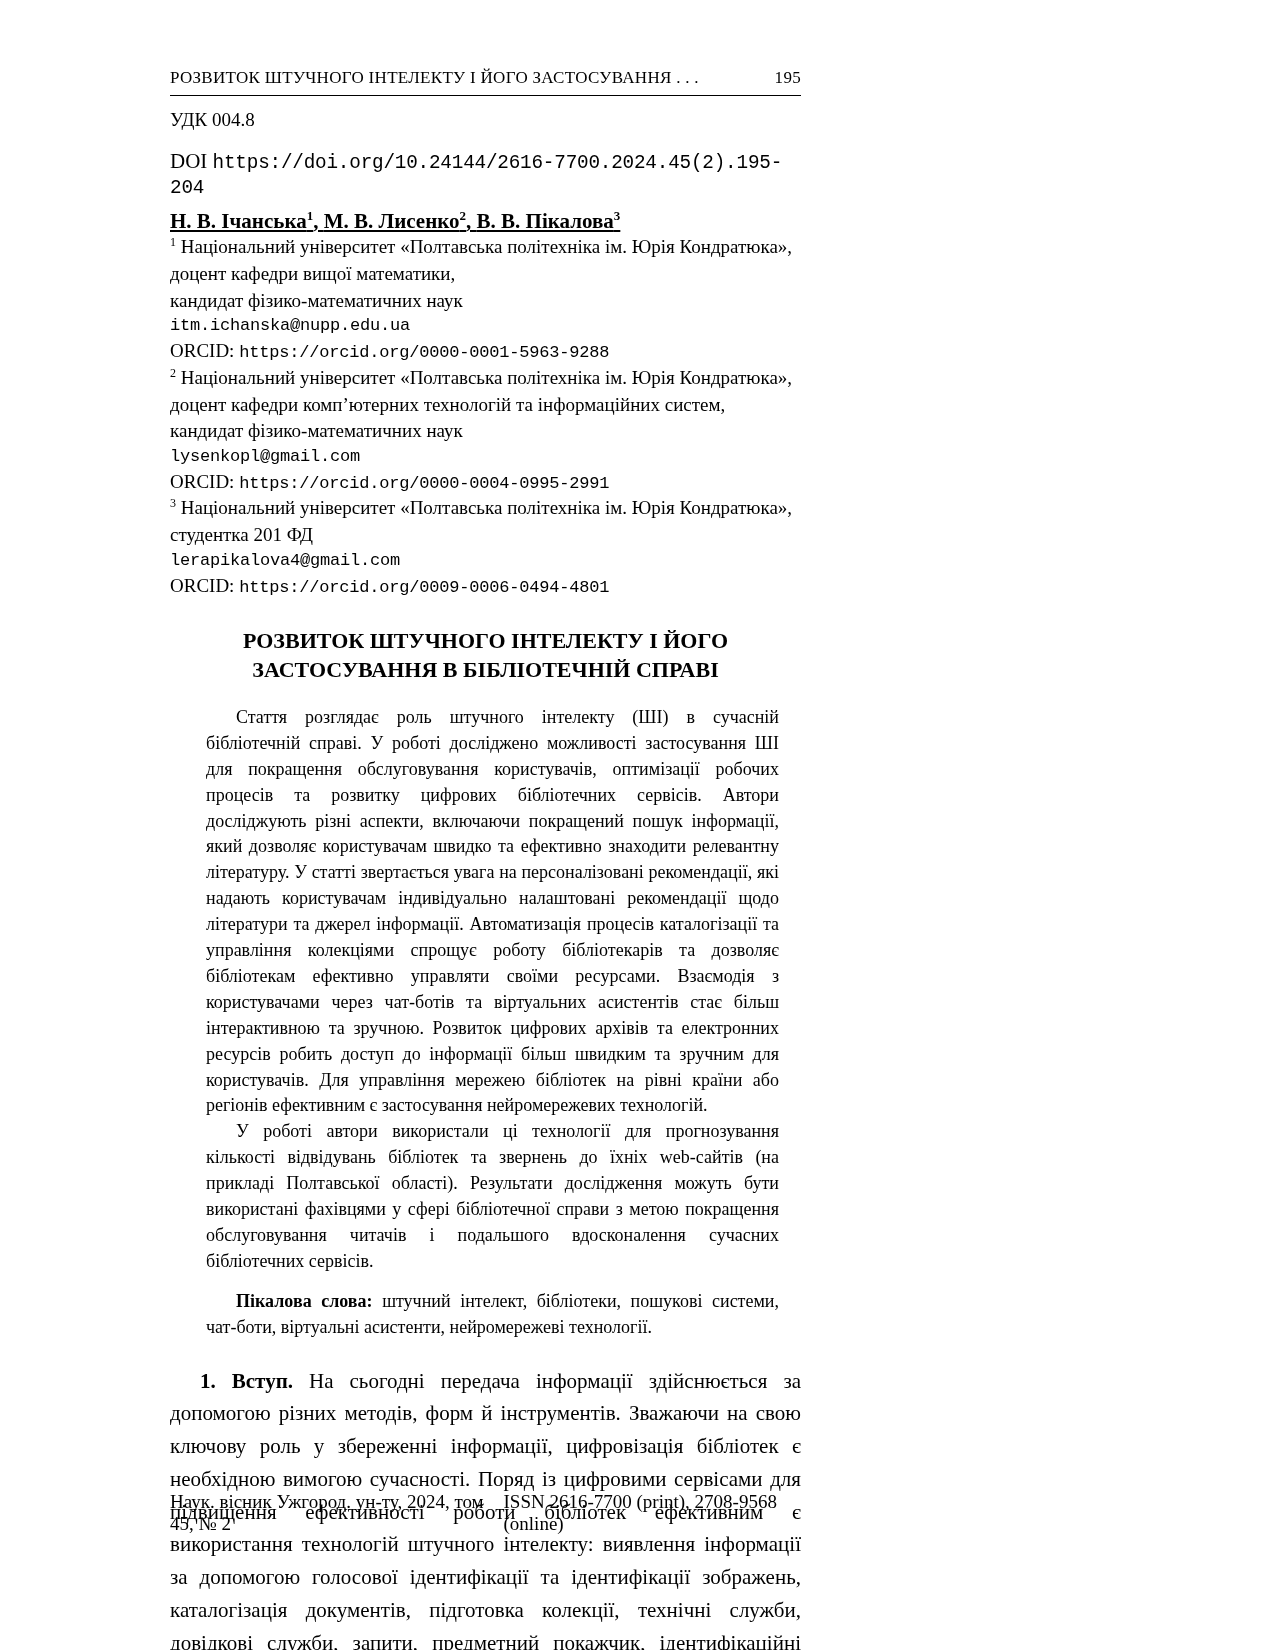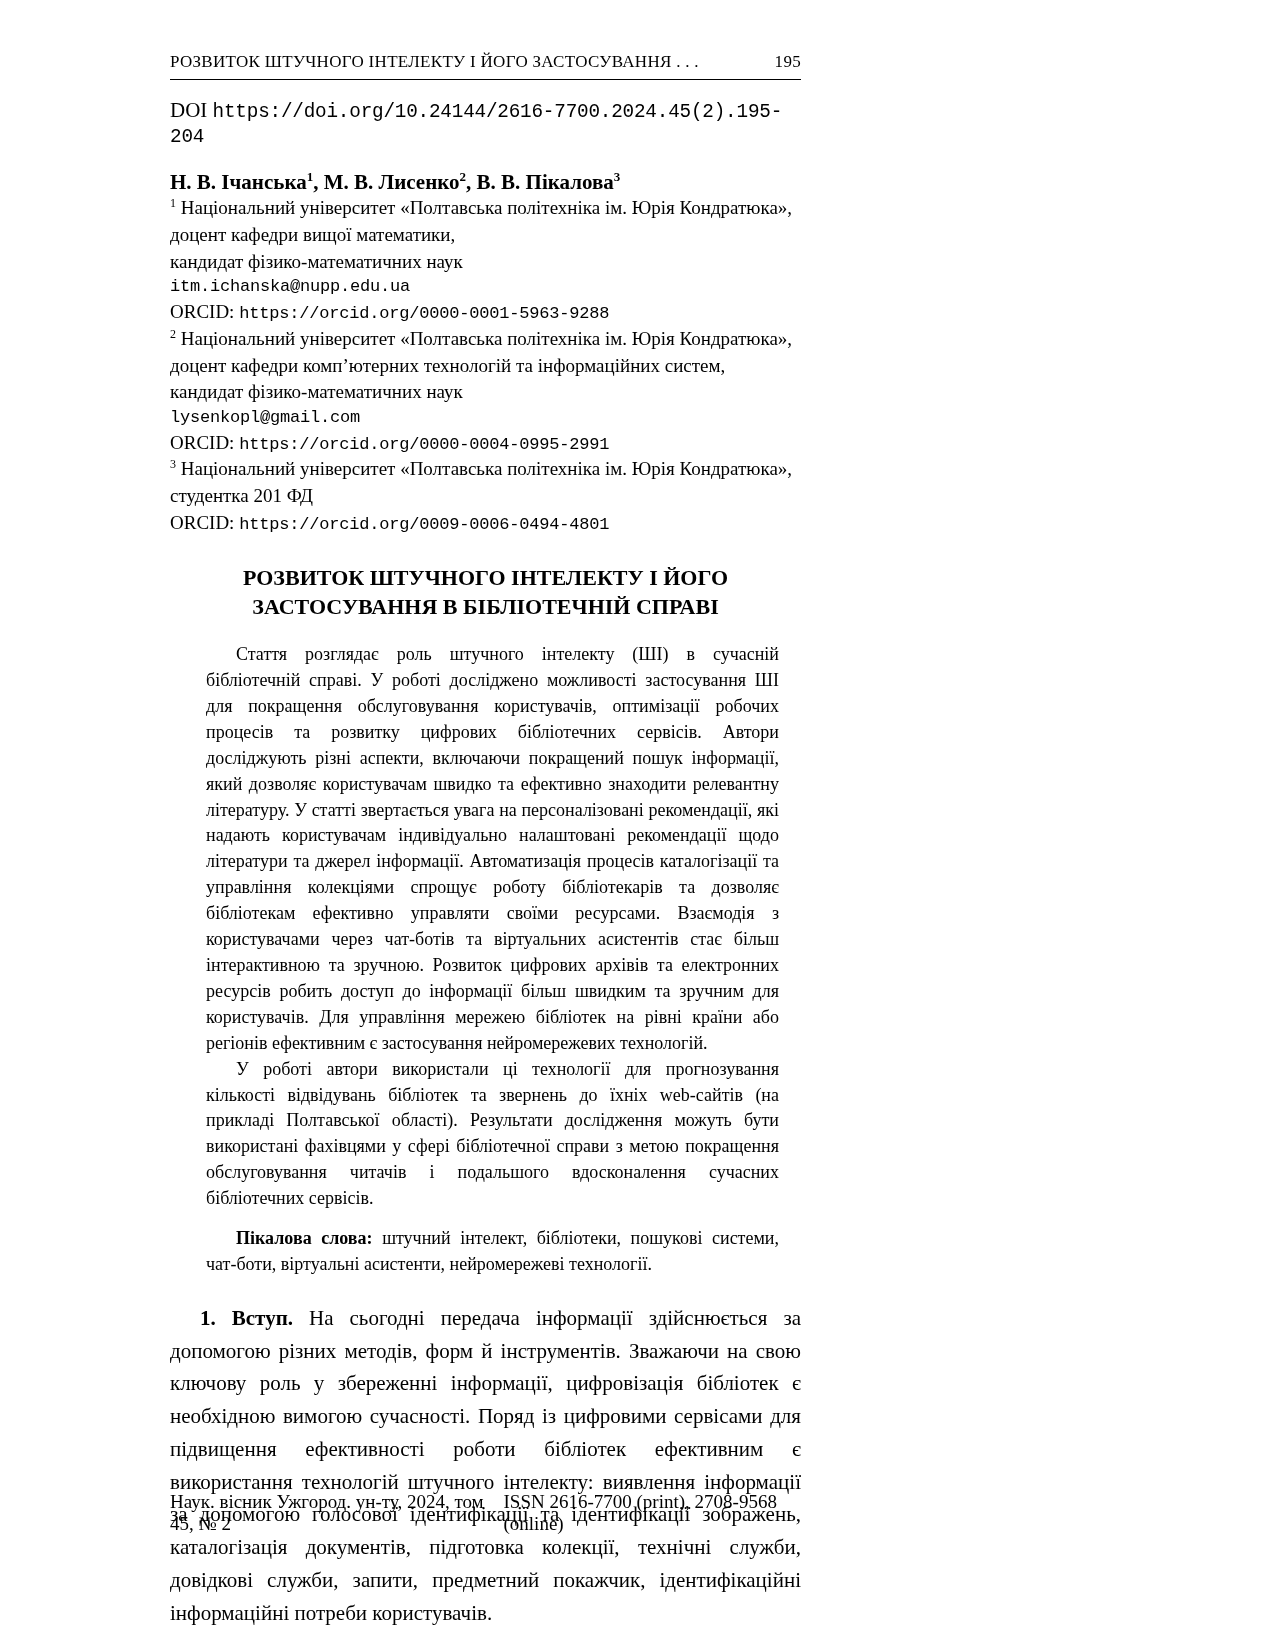--- a/index.html
+++ b/index.html
@@ -4,40 +4,40 @@
 <style>
   html, body { margin: 0; padding: 0; background: #ffffff; }
   .page {
     position: relative;
     width: 1064px;
     height: 1650px;
     box-sizing: border-box;
     background: #ffffff;
     color: #000000;
     font-family: "Liberation Serif", "DejaVu Serif", serif;
-    padding: 52px 263px 0 170px;
+    padding: 68px 263px 0 170px;
     overflow: hidden;
   }
   .running-head {
     display: flex;
     justify-content: space-between;
     align-items: flex-end;
     font-size: 17px;
     letter-spacing: 0.3px;
     padding-bottom: 7px;
     border-bottom: 1.5px solid #000;
   }
   .udk { margin-top: 13px; font-size: 19px; }
   .doi-line { margin-top: 18px; font-size: 21px; }
   .mono {
     font-family: "Liberation Mono", "DejaVu Sans Mono", monospace;
     font-size: 0.92em;
     letter-spacing: -0.2px;
   }
-  .authors-line { margin-top: 21px; font-size: 21px; font-weight: bold; }
+  .authors-line { margin-top: 9px; font-size: 21px; font-weight: bold; text-decoration: underline; }
   .authors-line sup { font-size: 13px; }
   .affil { font-size: 19px; line-height: 1.40; }
   .affil sup { font-size: 12px; }
   .affil .mono { font-size: 17px; }
   .article-title {
     margin-top: 26px;
     text-align: center;
     font-weight: bold;
     font-size: 22px;
     line-height: 1.35;
@@ -78,20 +78,21 @@
 </head>
 <body>
 
 <div class="page">
 
   <div class="running-head">
     <span>РОЗВИТОК ШТУЧНОГО ІНТЕЛЕКТУ І ЙОГО ЗАСТОСУВАННЯ . . .</span>
     <span>195</span>
   </div>
 
+  <div class="udk">УДК 004.8</div>
 
   <div class="doi-line">
     <span>DOI</span>
     <span class="mono">https://doi.org/10.24144/2616-7700.2024.45(2).195-204</span>
   </div>
 
   <div class="authors-line"><span>Н. В. Ічанська</span><sup>1</sup><span>, </span><span>М. В. Лисенко</span><sup>2</sup><span>, </span><span>В. В. Пікалова</span><sup>3</sup></div>
 
   <div class="affil">
     <div><sup>1</sup> <span>Національний університет «Полтавська політехніка ім. Юрія Кондратюка»,</span></div>
@@ -111,20 +112,21 @@
     <div class="mono">lysenkopl@gmail.com</div>
     <div>
       <span>ORCID:</span>
       <span class="mono">https://orcid.org/0000-0004-0995-2991</span>
     </div>
   </div>
 
   <div class="affil">
     <div><sup>3</sup> <span>Національний університет «Полтавська політехніка ім. Юрія Кондратюка»,</span></div>
     <div>студентка 201 ФД</div>
+    <div class="mono">lerapikalova4@gmail.com</div>
     <div>
       <span>ORCID:</span>
       <span class="mono">https://orcid.org/0009-0006-0494-4801</span>
     </div>
   </div>
 
   <div class="article-title">
     <div>РОЗВИТОК ШТУЧНОГО ІНТЕЛЕКТУ І ЙОГО</div>
     <div>ЗАСТОСУВАННЯ В БІБЛІОТЕЧНІЙ СПРАВІ</div>
   </div>

